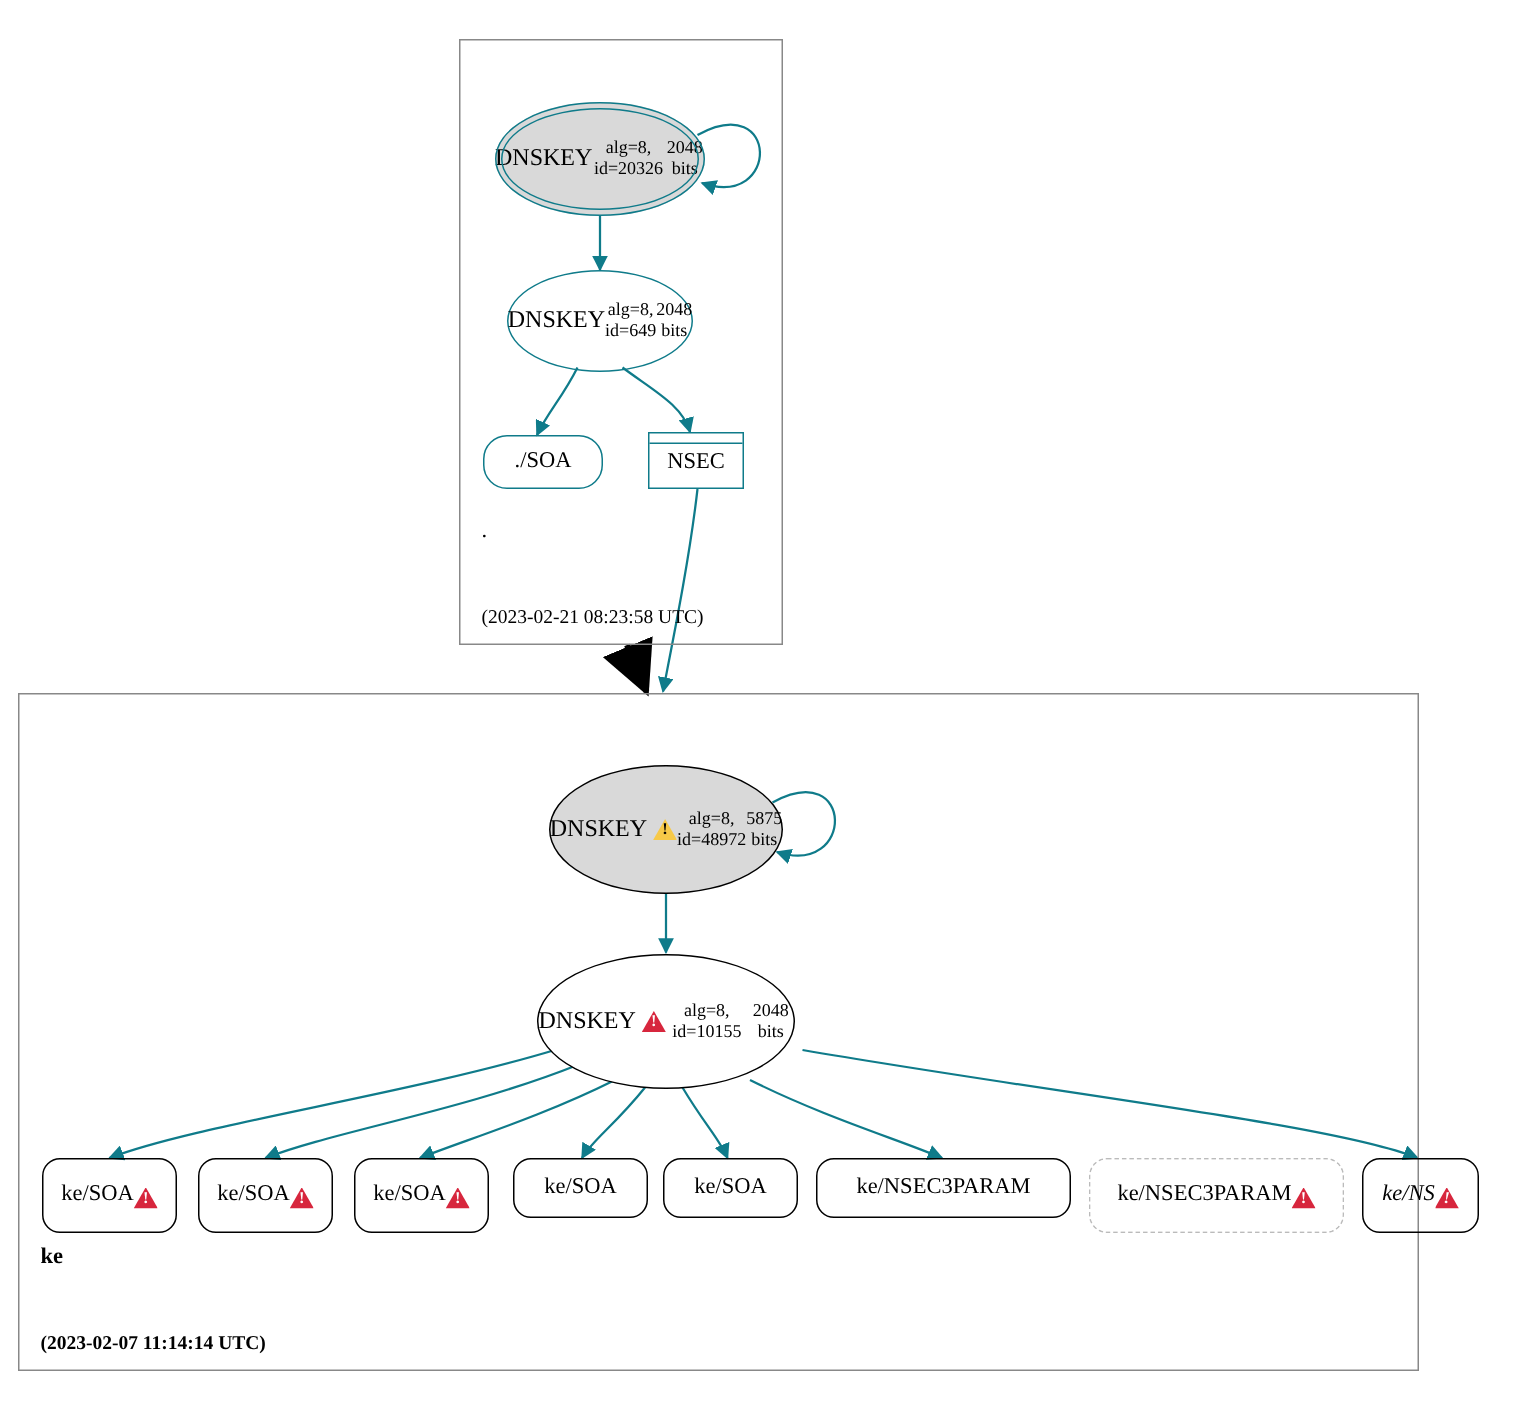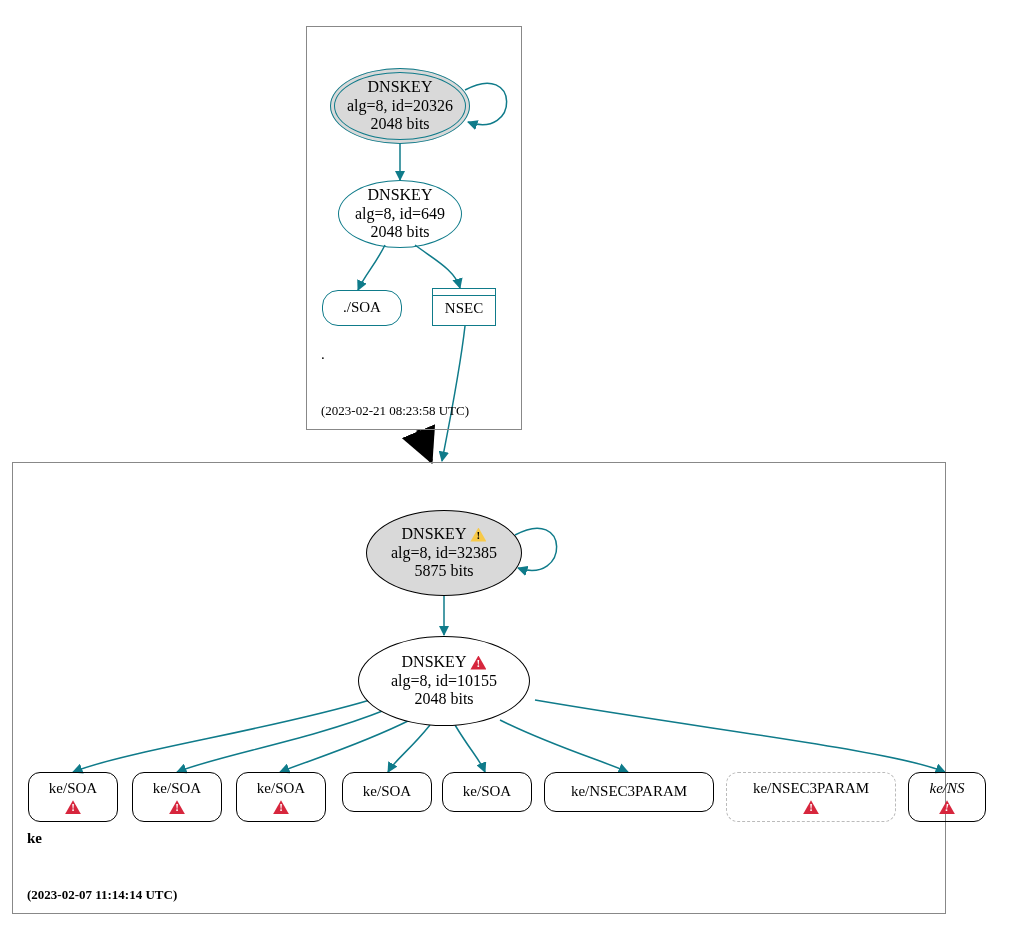--- a/index.html
+++ b/index.html
@@ -29,21 +29,21 @@
   .zone-caption .ts {
     font-size: 13px;
     margin-top: 40px;
   }
 
   
   .node {
     position: absolute;
     box-sizing: border-box;
     display: flex;
-    flex-direction: column;
+    flex-direction: row;
     align-items: center;
     justify-content: center;
     text-align: center;
     line-height: 1.15;
   }
   .ellipse {
     border: 1.5px solid #000;
     border-radius: 50%;
   }
   .ellipse.teal {
@@ -79,21 +79,21 @@
     font-size: 15px;
   }
   .nsec .bar {
     position: absolute;
     top: 6px; left: 0; right: 0;
     height: 0;
     border-top: 1.5px solid #0f7b8a;
   }
 
   .title { font-size: 16px; display:flex; align-items:center; gap:4px;}
-  .sub   { font-size: 16px; }
+  .sub   { font-size: 12px; }
 
   
   .warn-yellow, .warn-red {
     display: inline-block;
     width: 16px; height: 14px;
     position: relative;
   }
   .warn-yellow::before, .warn-red::before {
     content: "";
     position: absolute; inset: 0;
@@ -193,21 +193,21 @@
       <div>ke</div>
       <div class="ts">(2023-02-07 11:14:14 UTC)</div>
     </div>
   </div>
 
   <div class="node ellipse gray" style="left:356px; top:500px; width:156px; height:86px; border-color:#000;">
     <div class="title">
       <span>DNSKEY</span>
       <span class="warn-yellow"></span>
     </div>
-    <div class="sub">alg=8, id=32385</div>
+    <div class="sub">alg=8, id=48972</div>
     <div class="sub">5875 bits</div>
   </div>
 
   <div class="node ellipse" style="left:348px; top:626px; width:172px; height:90px; background:#fff;">
     <div class="title">
       <span>DNSKEY</span>
       <span class="warn-red"></span>
     </div>
     <div class="sub">alg=8, id=10155</div>
     <div class="sub">2048 bits</div>

